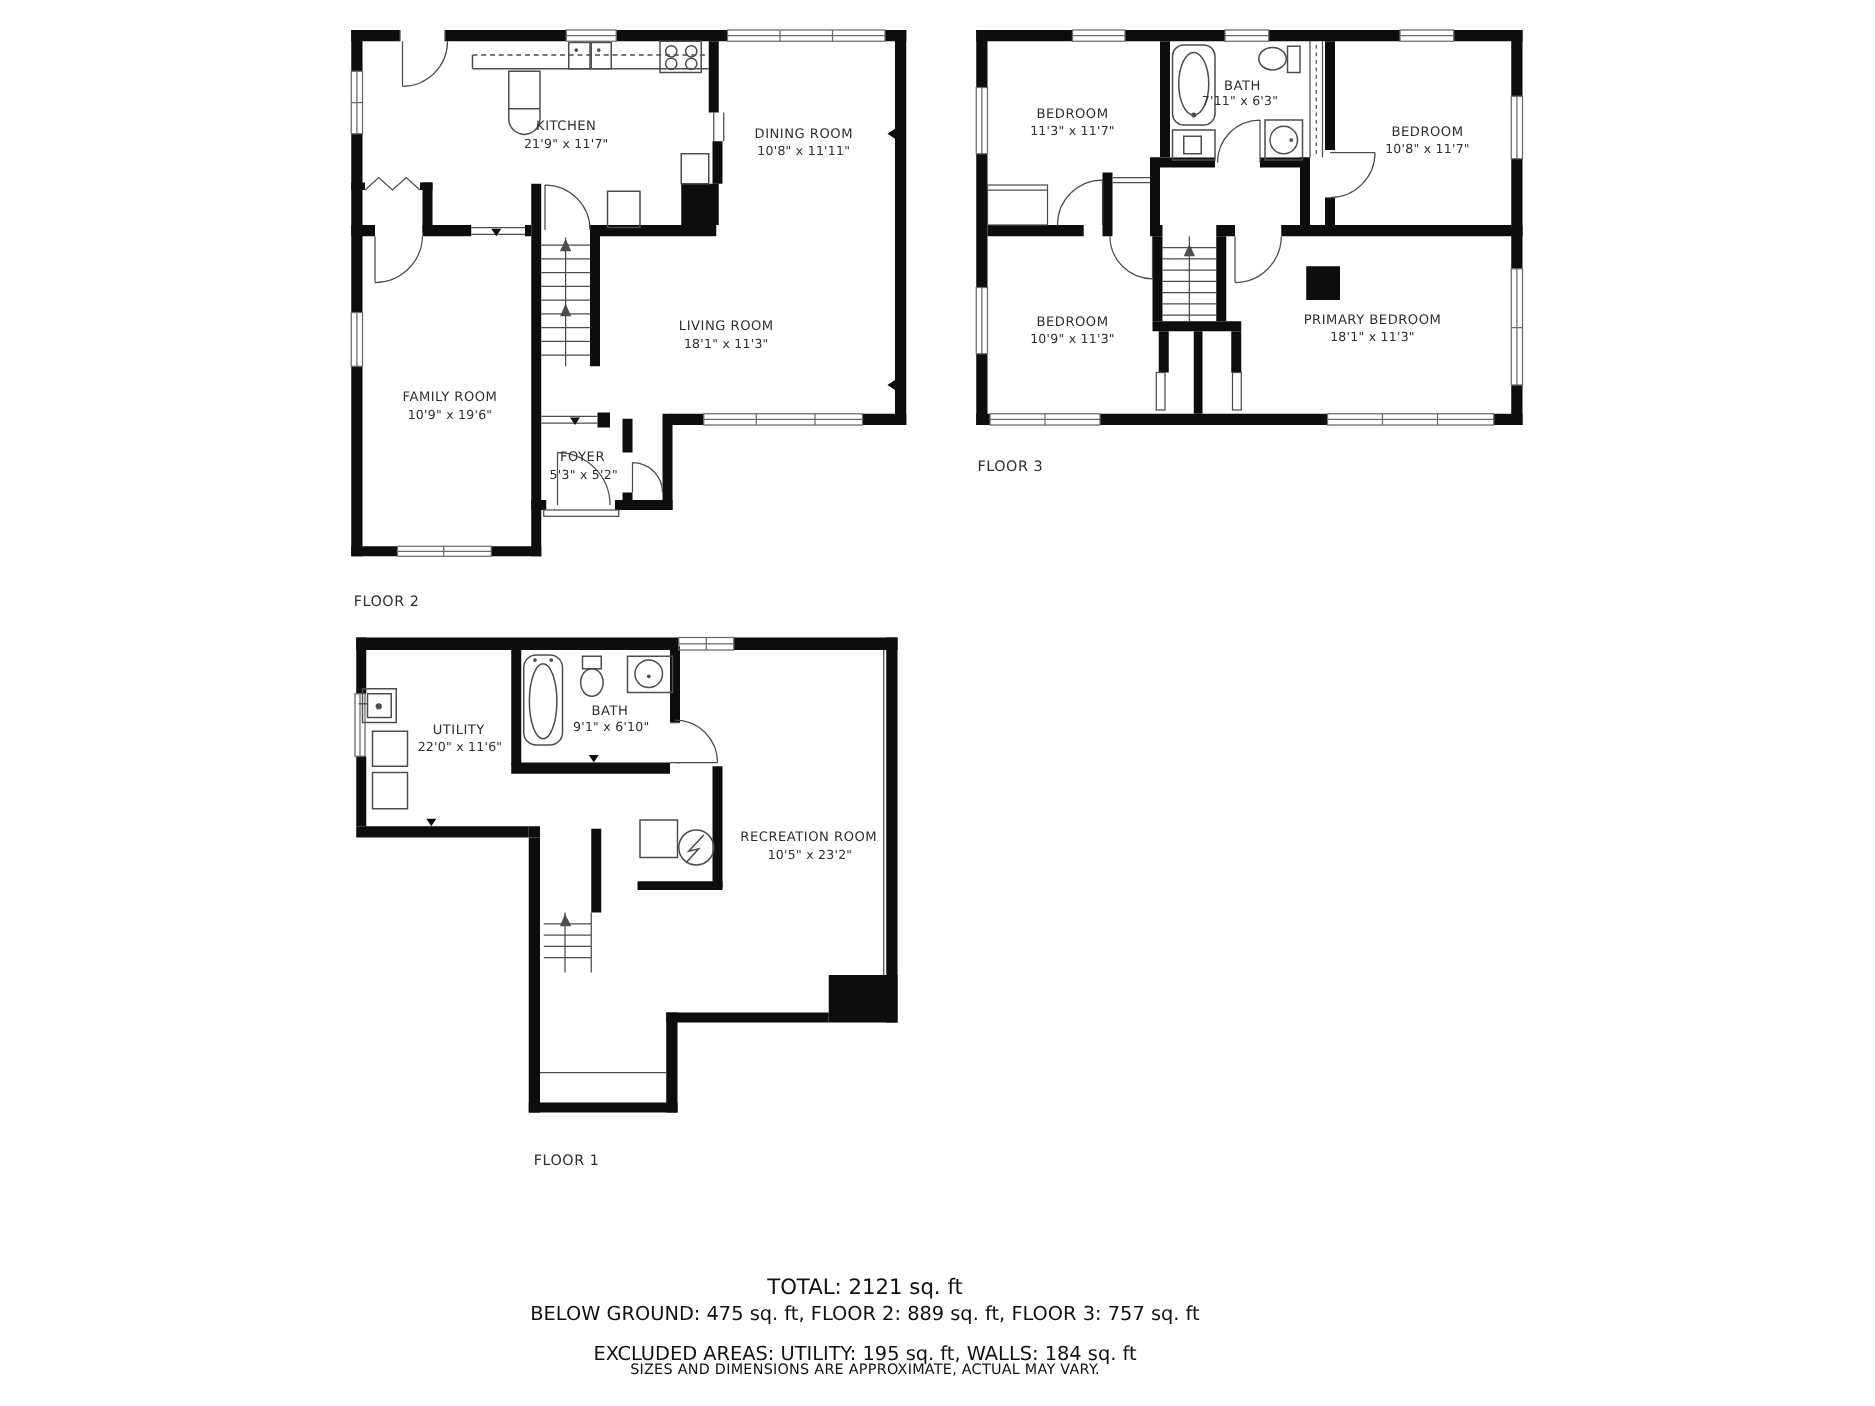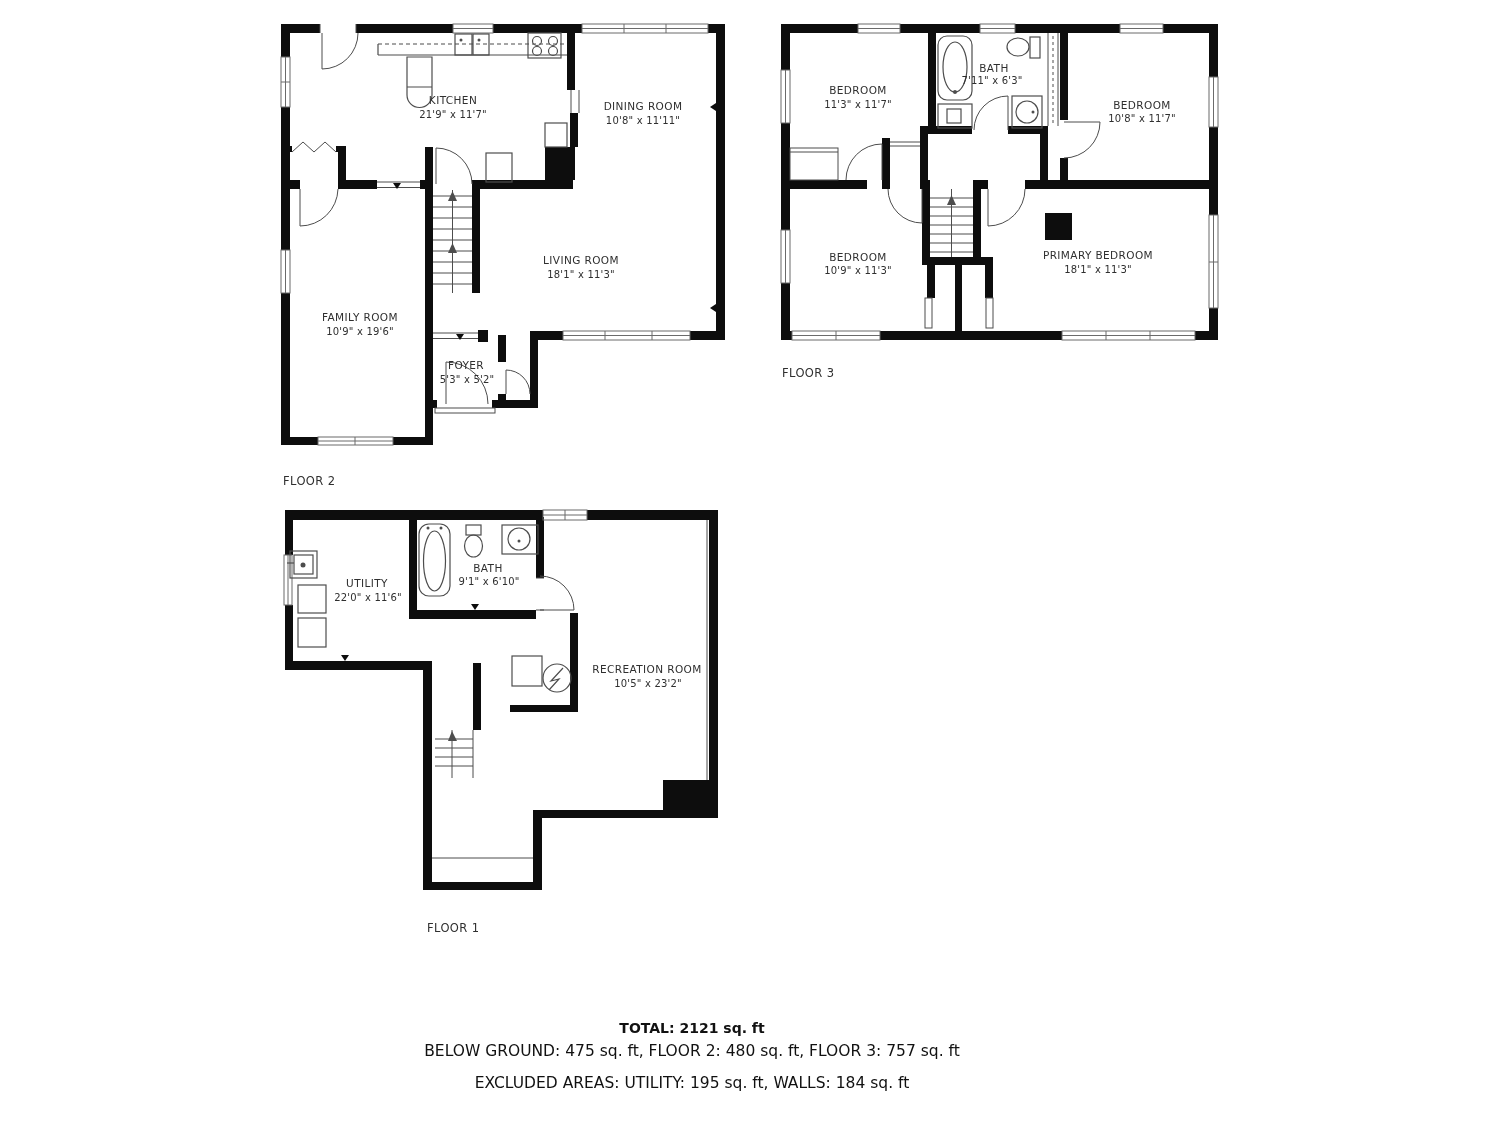--- a/index.html
+++ b/index.html
@@ -4,21 +4,21 @@
 <style>
   html,body{margin:0;padding:0;background:#fff;}
   #canvas{position:relative;width:1500px;height:1125px;background:#ffffff;overflow:hidden;
           font-family:"DejaVu Sans","Liberation Sans",sans-serif;}
   svg{position:absolute;left:0;top:0;}
   svg text{fill:#2f2f2f;font-family:"DejaVu Sans","Liberation Sans",sans-serif;}
   .room-name{font-size:10.5px;letter-spacing:.4px;}
   .room-dims{font-size:10px;letter-spacing:.2px;}
   .floor-label{font-size:11.5px;letter-spacing:.4px;}
   .summary{position:absolute;left:0;width:1384px;text-align:center;color:#111;white-space:nowrap;}
-  .summary-total{top:1020px;font-size:14px;font-weight:bold;}
+  .summary-total{top:1020px;font-size:17px;font-weight:normal;}
   .summary-line1{top:1042px;font-size:15.5px;}
   .summary-line2{top:1058px;font-size:15.5px;margin-top:16px;}
   .summary-disclaimer{top:1088px;font-size:11.5px;letter-spacing:.2px;}
   .wall{fill:#0d0d0d;}
   .thin{stroke:#4d4d4d;stroke-width:1;fill:none;}
   .thin2{stroke:#6a6a6a;stroke-width:1;fill:none;}
   .fix{stroke:#4d4d4d;stroke-width:1.2;fill:none;}
   .dot{fill:#4d4d4d;stroke:none;}
   .tick{fill:#0d0d0d;stroke:none;}
 </style>
@@ -388,15 +388,16 @@
     <text class="room-dims" text-anchor="middle" x="368" y="601">22'0" x 11'6"</text>
     <text class="room-name" text-anchor="middle" x="488" y="572">BATH</text>
     <text class="room-dims" text-anchor="middle" x="489" y="585">9'1" x 6'10"</text>
     <text class="room-name" text-anchor="middle" x="647" y="673">RECREATION ROOM</text>
     <text class="room-dims" text-anchor="middle" x="648" y="687">10'5" x 23'2"</text>
     <text class="floor-label" x="427" y="932">FLOOR 1</text>
   </g>
 </svg>
 
   <div class="summary summary-total">TOTAL: 2121 sq. ft</div>
-  <div class="summary summary-line1">BELOW GROUND: 475 sq. ft, FLOOR 2: 480 sq. ft, FLOOR 3: 757 sq. ft</div>
+  <div class="summary summary-line1">BELOW GROUND: 475 sq. ft, FLOOR 2: 889 sq. ft, FLOOR 3: 757 sq. ft</div>
   <div class="summary summary-line2">EXCLUDED AREAS: UTILITY: 195 sq. ft, WALLS: 184 sq. ft</div>
+  <div class="summary summary-disclaimer">SIZES AND DIMENSIONS ARE APPROXIMATE, ACTUAL MAY VARY.</div>
 </div>
 
 </body></html>

